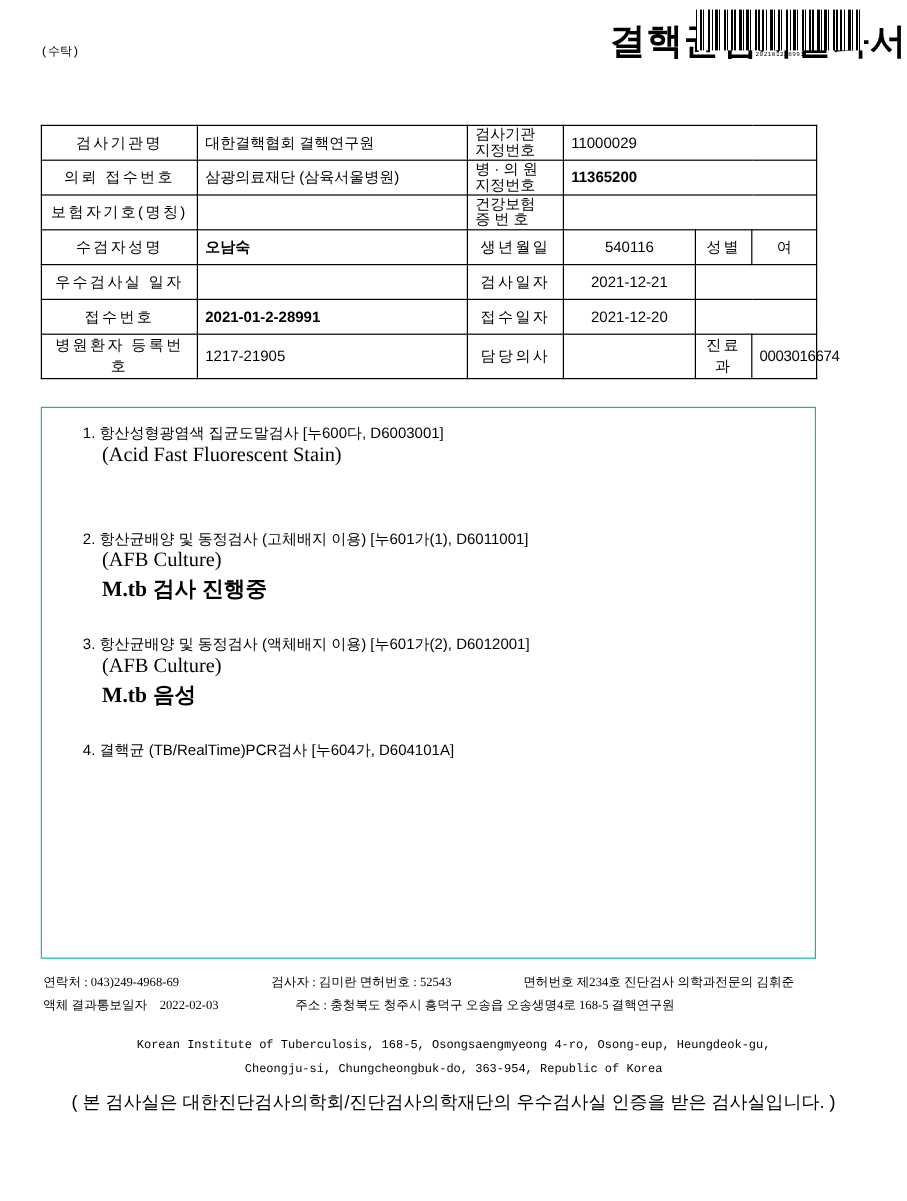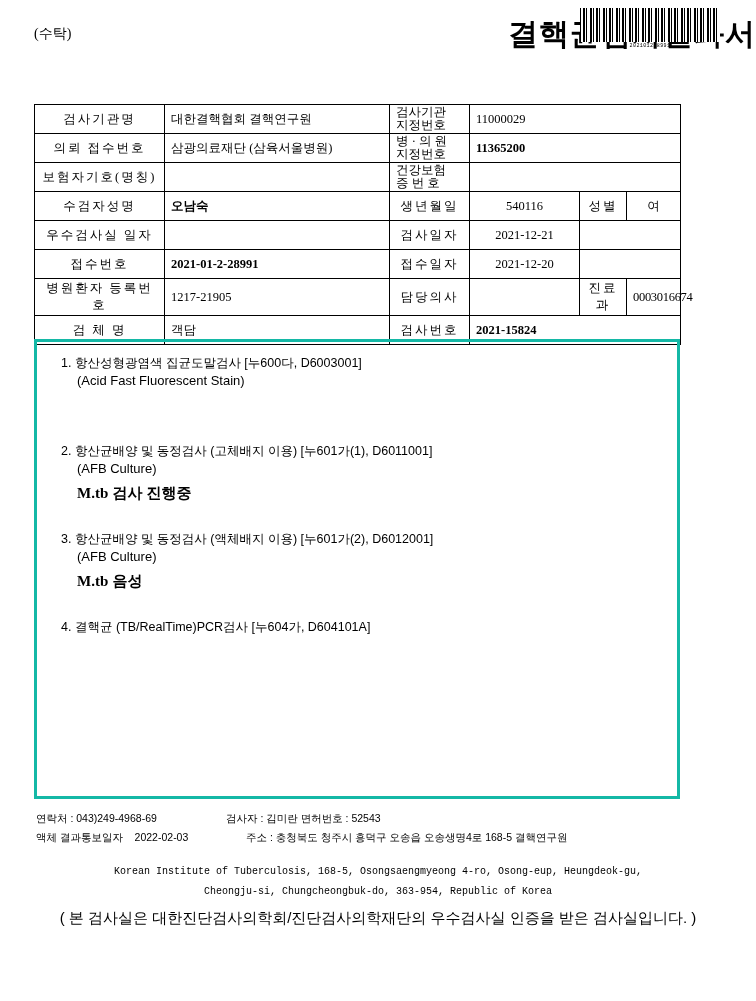--- a/index.html
+++ b/index.html
@@ -24,23 +24,23 @@
   }
 
   
   .header-row {
     position: relative;
     height: 58px;
   }
   .taktag {
     position: absolute;
     left: 34px;
-    top: 25px;
-    font-size: 14px;
-    font-family: Liberation Serif, serif;
+    top: 36px;
+    font-size: 10px;
+    font-family: Liberation Mono, monospace;
   }
   .doc-title {
     position: absolute;
     left: 0;
     right: 0;
     top: 14px;
     text-align: right;
     font-size: 30px;
     font-weight: bold;
     letter-spacing: 1px;
@@ -78,21 +78,21 @@
     top: 104px;
     width: 646px;
     border-collapse: collapse;
     table-layout: fixed;
   }
   table.info td {
     border: 1px solid #000;
     height: 26px;
     padding: 1px 6px;
     font-size: 12.5px;
-    font-family: Liberation Serif, serif;
+    font-family: Liberation Sans, sans-serif;
     vertical-align: middle;
   }
   td.lbl {
     text-align: center;
     letter-spacing: 2px;
   }
   td.lbl2 {
     text-align: left;
     font-size: 11.5px;
     line-height: 13px;
@@ -120,37 +120,37 @@
     letter-spacing: -0.3px;
   }
 
   
   .results {
     position: absolute;
     left: 34px;
     top: 339px;
     width: 646px;
     height: 460px;
-    border: 3px solid #14b8a6;
+    border: 1px solid #14b8a6;
     box-sizing: border-box;
-    padding: 12px 24px;
+    padding: 12px 34px;
   }
   .res-item {
     font-family: "Liberation Sans", sans-serif;
     font-size: 12.5px;
     line-height: 18px;
   }
   .res-item .line2 {
-    font-family: Liberation Sans, sans-serif;
-    font-size: 13px;
+    font-family: Liberation Serif, serif;
+    font-size: 17px;
     padding-left: 16px;
   }
   .res-item .status {
     font-weight: bold;
-    font-size: 15px;
+    font-size: 18px;
     padding-left: 16px;
     padding-top: 6px;
     font-family: "Liberation Sans", sans-serif;
   }
   .res-item .status .mtb {
     font-family: "Liberation Serif", serif;
     font-weight: bold;
   }
   .gap1 { height: 52px; }
   .gap2 { height: 28px; }
@@ -160,21 +160,21 @@
   .footer {
     position: absolute;
     left: 0;
     top: 812px;
     width: 756px;
   }
   .f-line {
     position: relative;
     height: 19px;
     font-size: 10.5px;
-    font-family: Liberation Sans, sans-serif;
+    font-family: Liberation Serif, serif;
   }
   .f-left {
     position: absolute;
     left: 36px;
   }
   .f-mid {
     position: absolute;
     left: 226px;
   }
   .f-mid2 {
@@ -300,26 +300,20 @@
 
       <tr>
         <td class="lbl">병원환자 등록번호</td>
         <td class="val">1217-21905</td>
         <td class="lbl">담당의사</td>
         <td class="valc"></td>
         <td class="lbl small">진료과</td>
         <td class="valc tiny">0003016674</td>
       </tr>
 
-      <tr>
-        <td class="lbl">검 체 명</td>
-        <td class="val">객담</td>
-        <td class="lbl">검사번호</td>
-        <td class="val bold" colspan="3">2021-15824</td>
-      </tr>
     </tbody>
   </table>
 
   <div class="results">
 
     <div class="res-item">
       <div>
         <span>1.</span>
         <span>항산성형광염색 집균도말검사 [누600다, D6003001]</span>
       </div>
@@ -362,20 +356,21 @@
         <span>결핵균 (TB/RealTime)PCR검사    [누604가, D604101A]</span>
       </div>
     </div>
 
   </div>
 
   <div class="footer">
     <div class="f-line">
       <span class="f-left">연락처 : 043)249-4968-69</span>
       <span class="f-mid">검사자 : 김미란  면허번호 : 52543</span>
+      <span class="f-right">면허번호 제234호 진단검사 의학과전문의 김휘준</span>
     </div>
     <div class="f-line">
       <span class="f-left">
         <span>액체 결과통보일자</span>
         &nbsp;&nbsp;
         <span>2022-02-03</span>
       </span>
       <span class="f-mid2">주소 : 충청북도 청주시 흥덕구 오송읍 오송생명4로 168-5 결핵연구원</span>
     </div>
 

